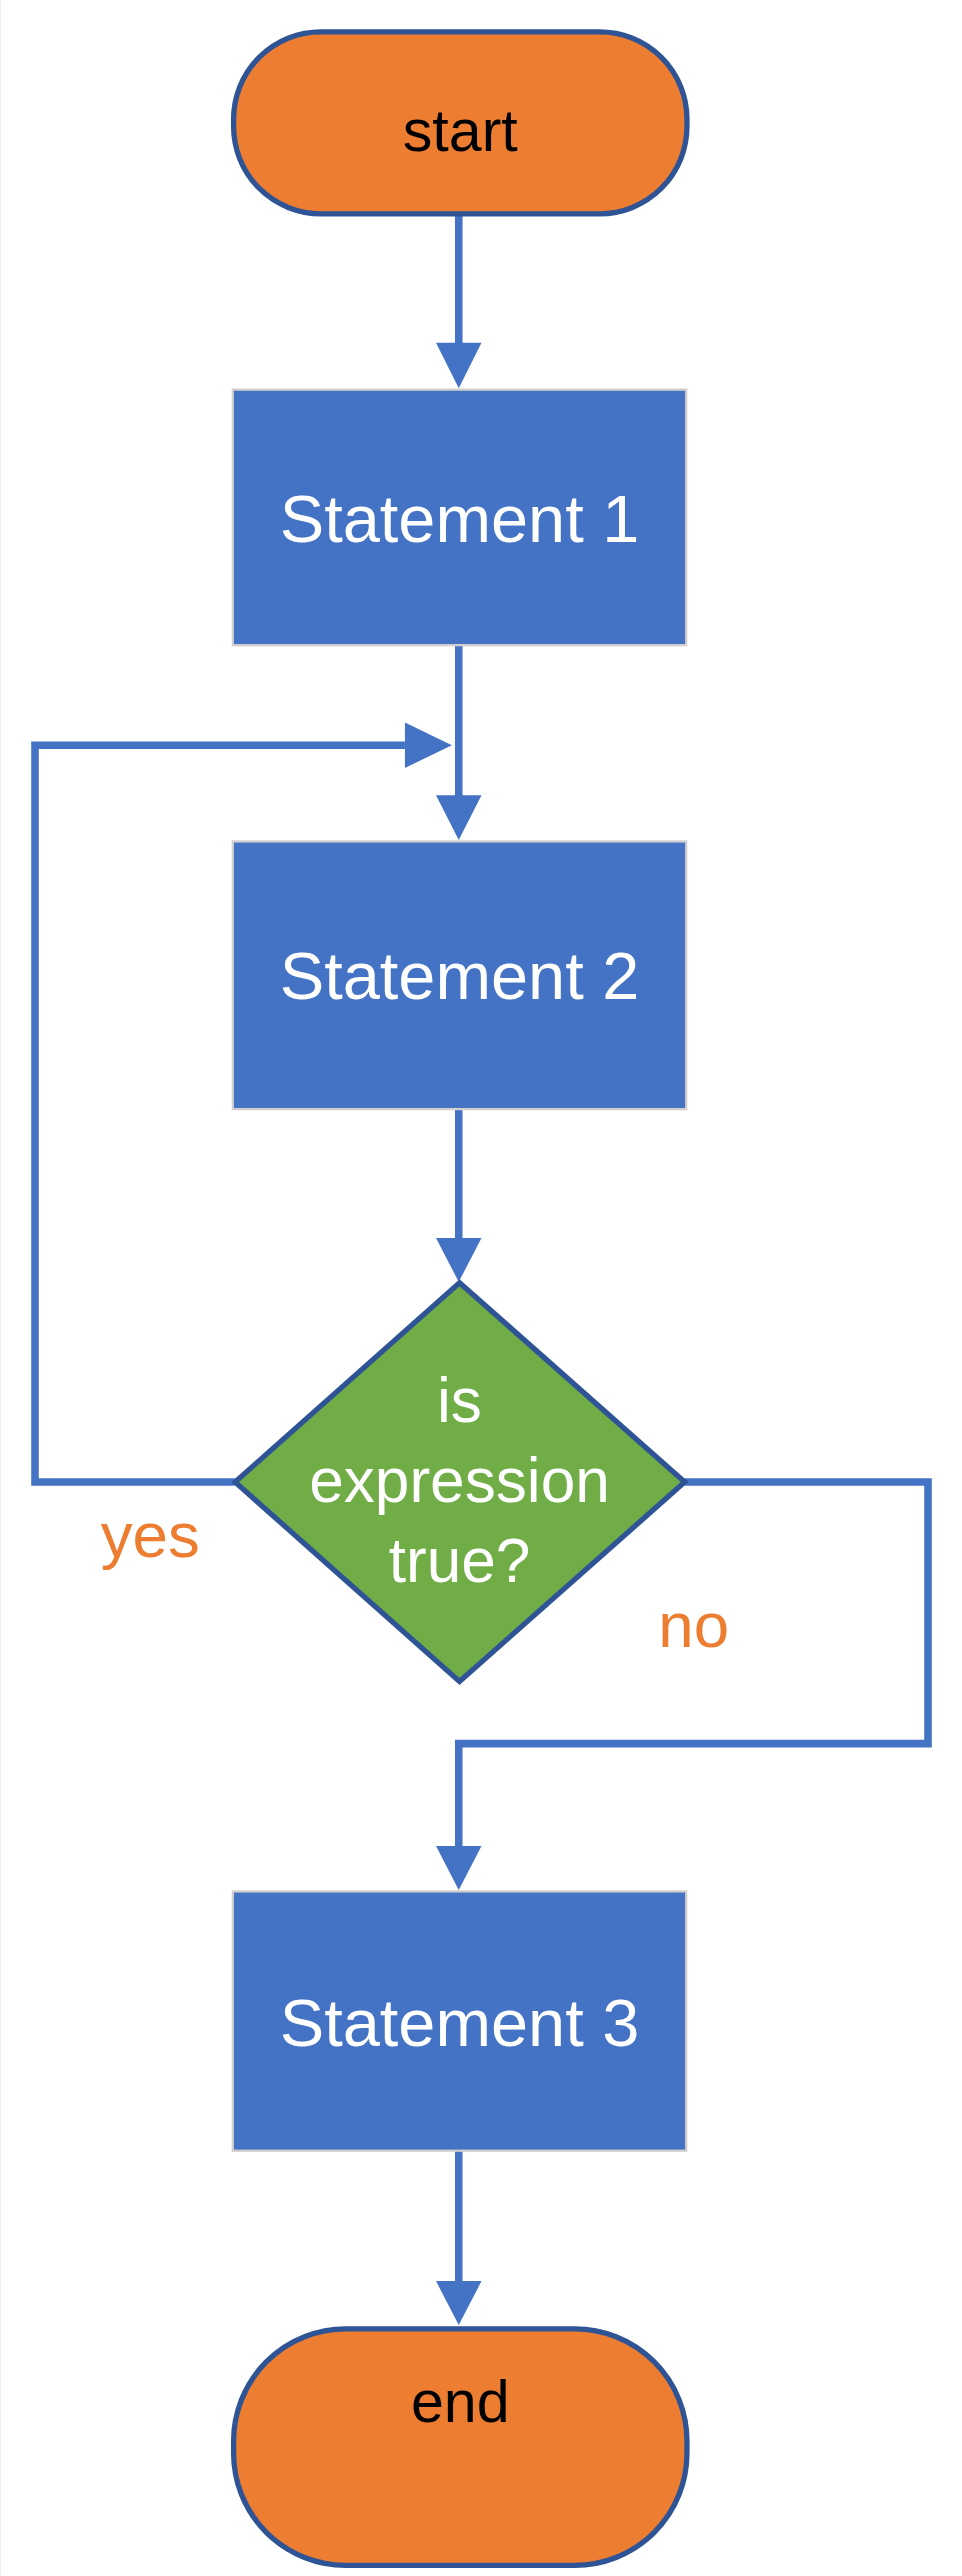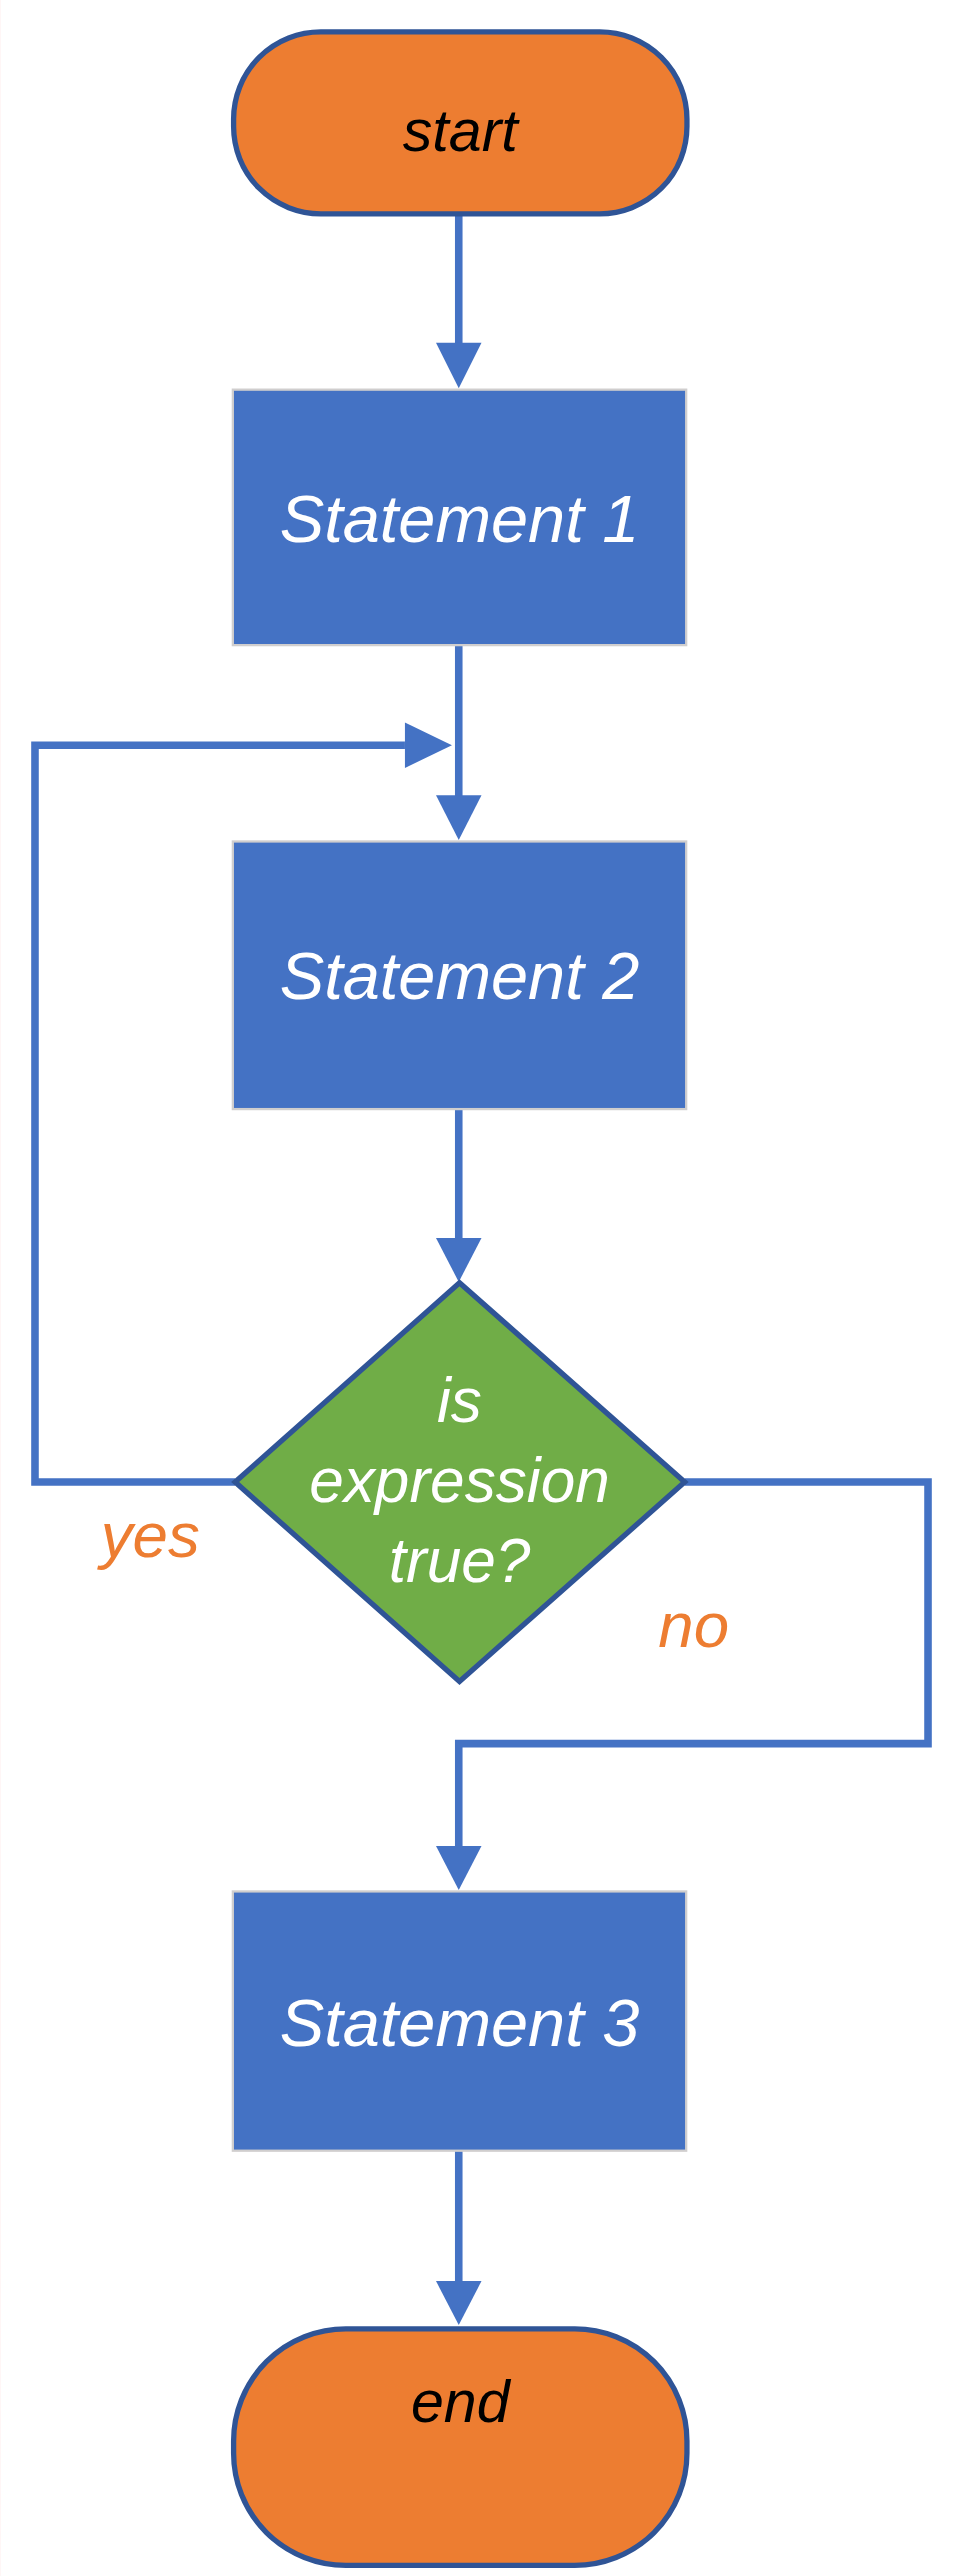--- a/index.html
+++ b/index.html
@@ -4,23 +4,22 @@
 <style>
   html, body {
     margin: 0;
     padding: 0;
     background: #ffffff;
   }
   .stage {
     position: relative;
     width: 963px;
     height: 2576px;
-    background: #fca5a5;
+    background: #4d7c0f;
     overflow: hidden;
-    font-style: italic;
   }
   svg {
     display: block;
   }
   text {
     font-family: "Liberation Sans", sans-serif;
   }
   .node-label-process {
     font-size: 88px;
     text-anchor: middle;

